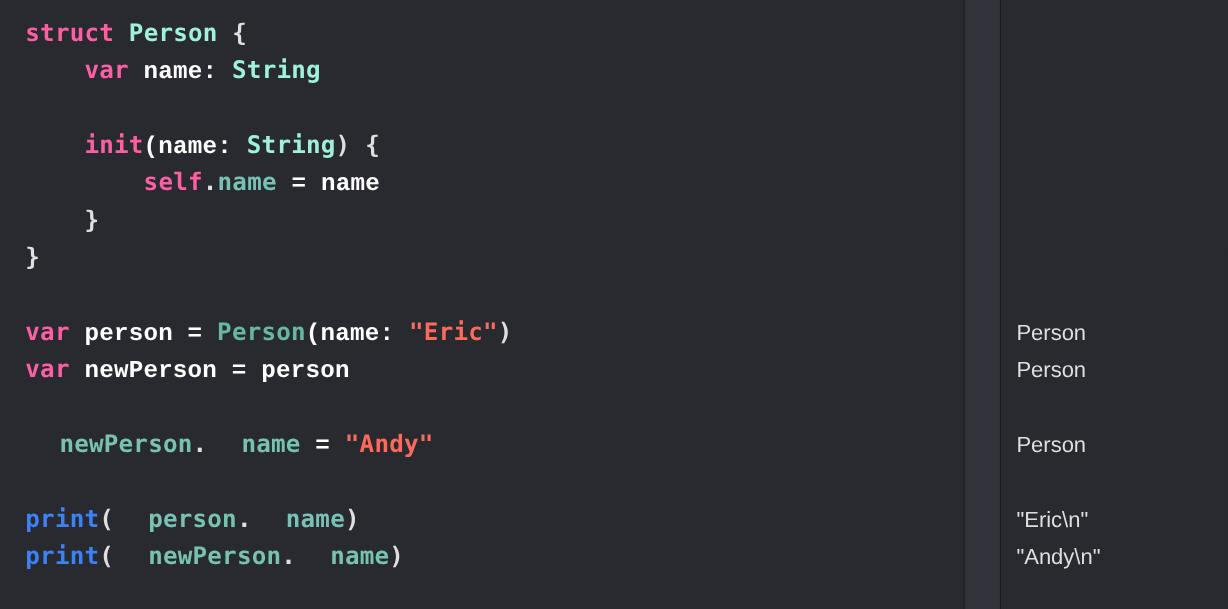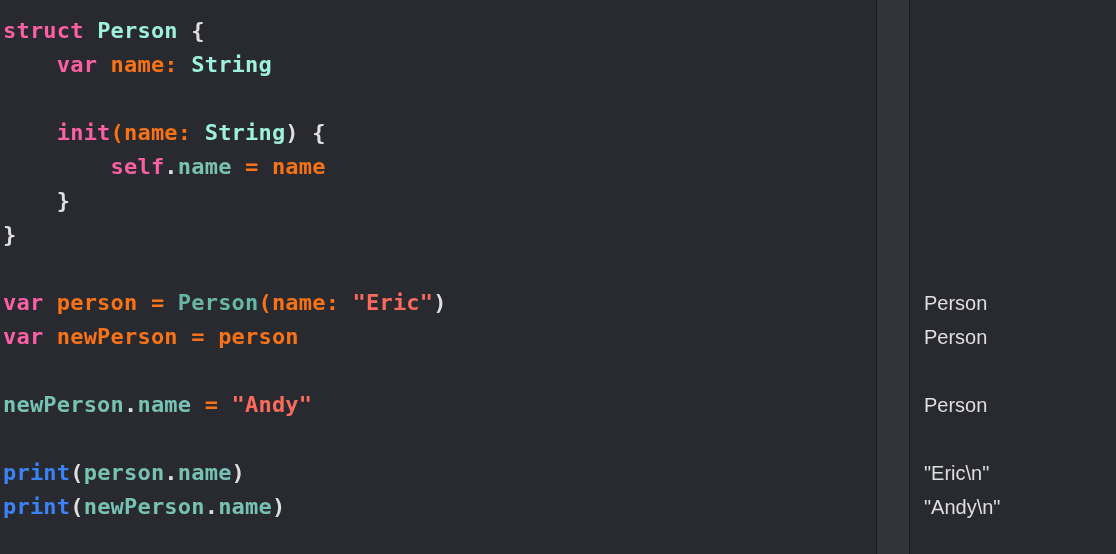--- a/index.html
+++ b/index.html
@@ -13,21 +13,21 @@
     line-height: 34px;
     color: #dfdfe0;
   }
   .container {
     display: flex;
     width: 100%;
     height: 100%;
   }
   .editor {
     flex: 0 0 876px;
-    padding: 14px 3px;
+    padding: 14px 23px;
     background: #292a30;
     white-space: pre;
     font-weight: 600;
     letter-spacing: 0.2px;
   }
   .gutter {
     flex: 0 0 34px;
     background: #33343b;
     border-left: 1px solid #1b1c20;
     border-right: 1px solid #1b1c20;
@@ -37,26 +37,26 @@
     padding: 14px 14px;
     background: #292a30;
     font-family: -apple-system, "SF Pro Text", "Helvetica Neue", Arial, sans-serif;
     font-size: 20px;
     line-height: 34px;
     color: #dfdfe0;
     white-space: pre;
   }
   .kw   { color: #fc5fa3; }
   .type { color: #9ef1dd; }
-  .ident{ color: #f97316; }
+  .ident{ color: #ffffff; font-family: Liberation Mono, monospace; }
   .prop { color: #78c2b3; }
   .str  { color: #fc6a5d; }
   .call { color: #3b82f6; }
   .userfn { color: #67b7a4; }
-  .usr  { color: #78c2b3; }
+  .usr  { color: #78c2b3; margin-left: 31px; }
   .punct{ color: #dfdfe0; }
   .line { display: block; height: 34px; }
 </style>
 </head>
 <body>
 
 <div class="container">
 
   <div class="editor"><span class="line"><span class="kw">struct</span><span class="punct"> </span><span class="type">Person</span><span class="punct"> {</span></span><span class="line"><span class="punct">    </span><span class="kw">var</span><span class="ident"> name: </span><span class="type">String</span></span><span class="line"></span><span class="line"><span class="punct">    </span><span class="kw">init</span><span class="ident">(name: </span><span class="type">String</span><span class="punct">) {</span></span><span class="line"><span class="punct">        </span><span class="kw">self</span><span class="punct">.</span><span class="prop">name</span><span class="ident"> = name</span></span><span class="line"><span class="punct">    }</span></span><span class="line"><span class="punct">}</span></span><span class="line"></span><span class="line"><span class="kw">var</span><span class="ident"> person = </span><span class="userfn">Person</span><span class="ident">(name: </span><span class="str">"Eric"</span><span class="punct">)</span></span><span class="line"><span class="kw">var</span><span class="ident"> newPerson = person</span></span><span class="line"></span><span class="line"><span class="usr">newPerson</span><span class="punct">.</span><span class="usr">name</span><span class="ident"> = </span><span class="str">"Andy"</span></span><span class="line"></span><span class="line"><span class="call">print</span><span class="punct">(</span><span class="usr">person</span><span class="punct">.</span><span class="usr">name</span><span class="punct">)</span></span><span class="line"><span class="call">print</span><span class="punct">(</span><span class="usr">newPerson</span><span class="punct">.</span><span class="usr">name</span><span class="punct">)</span></span></div>
 

